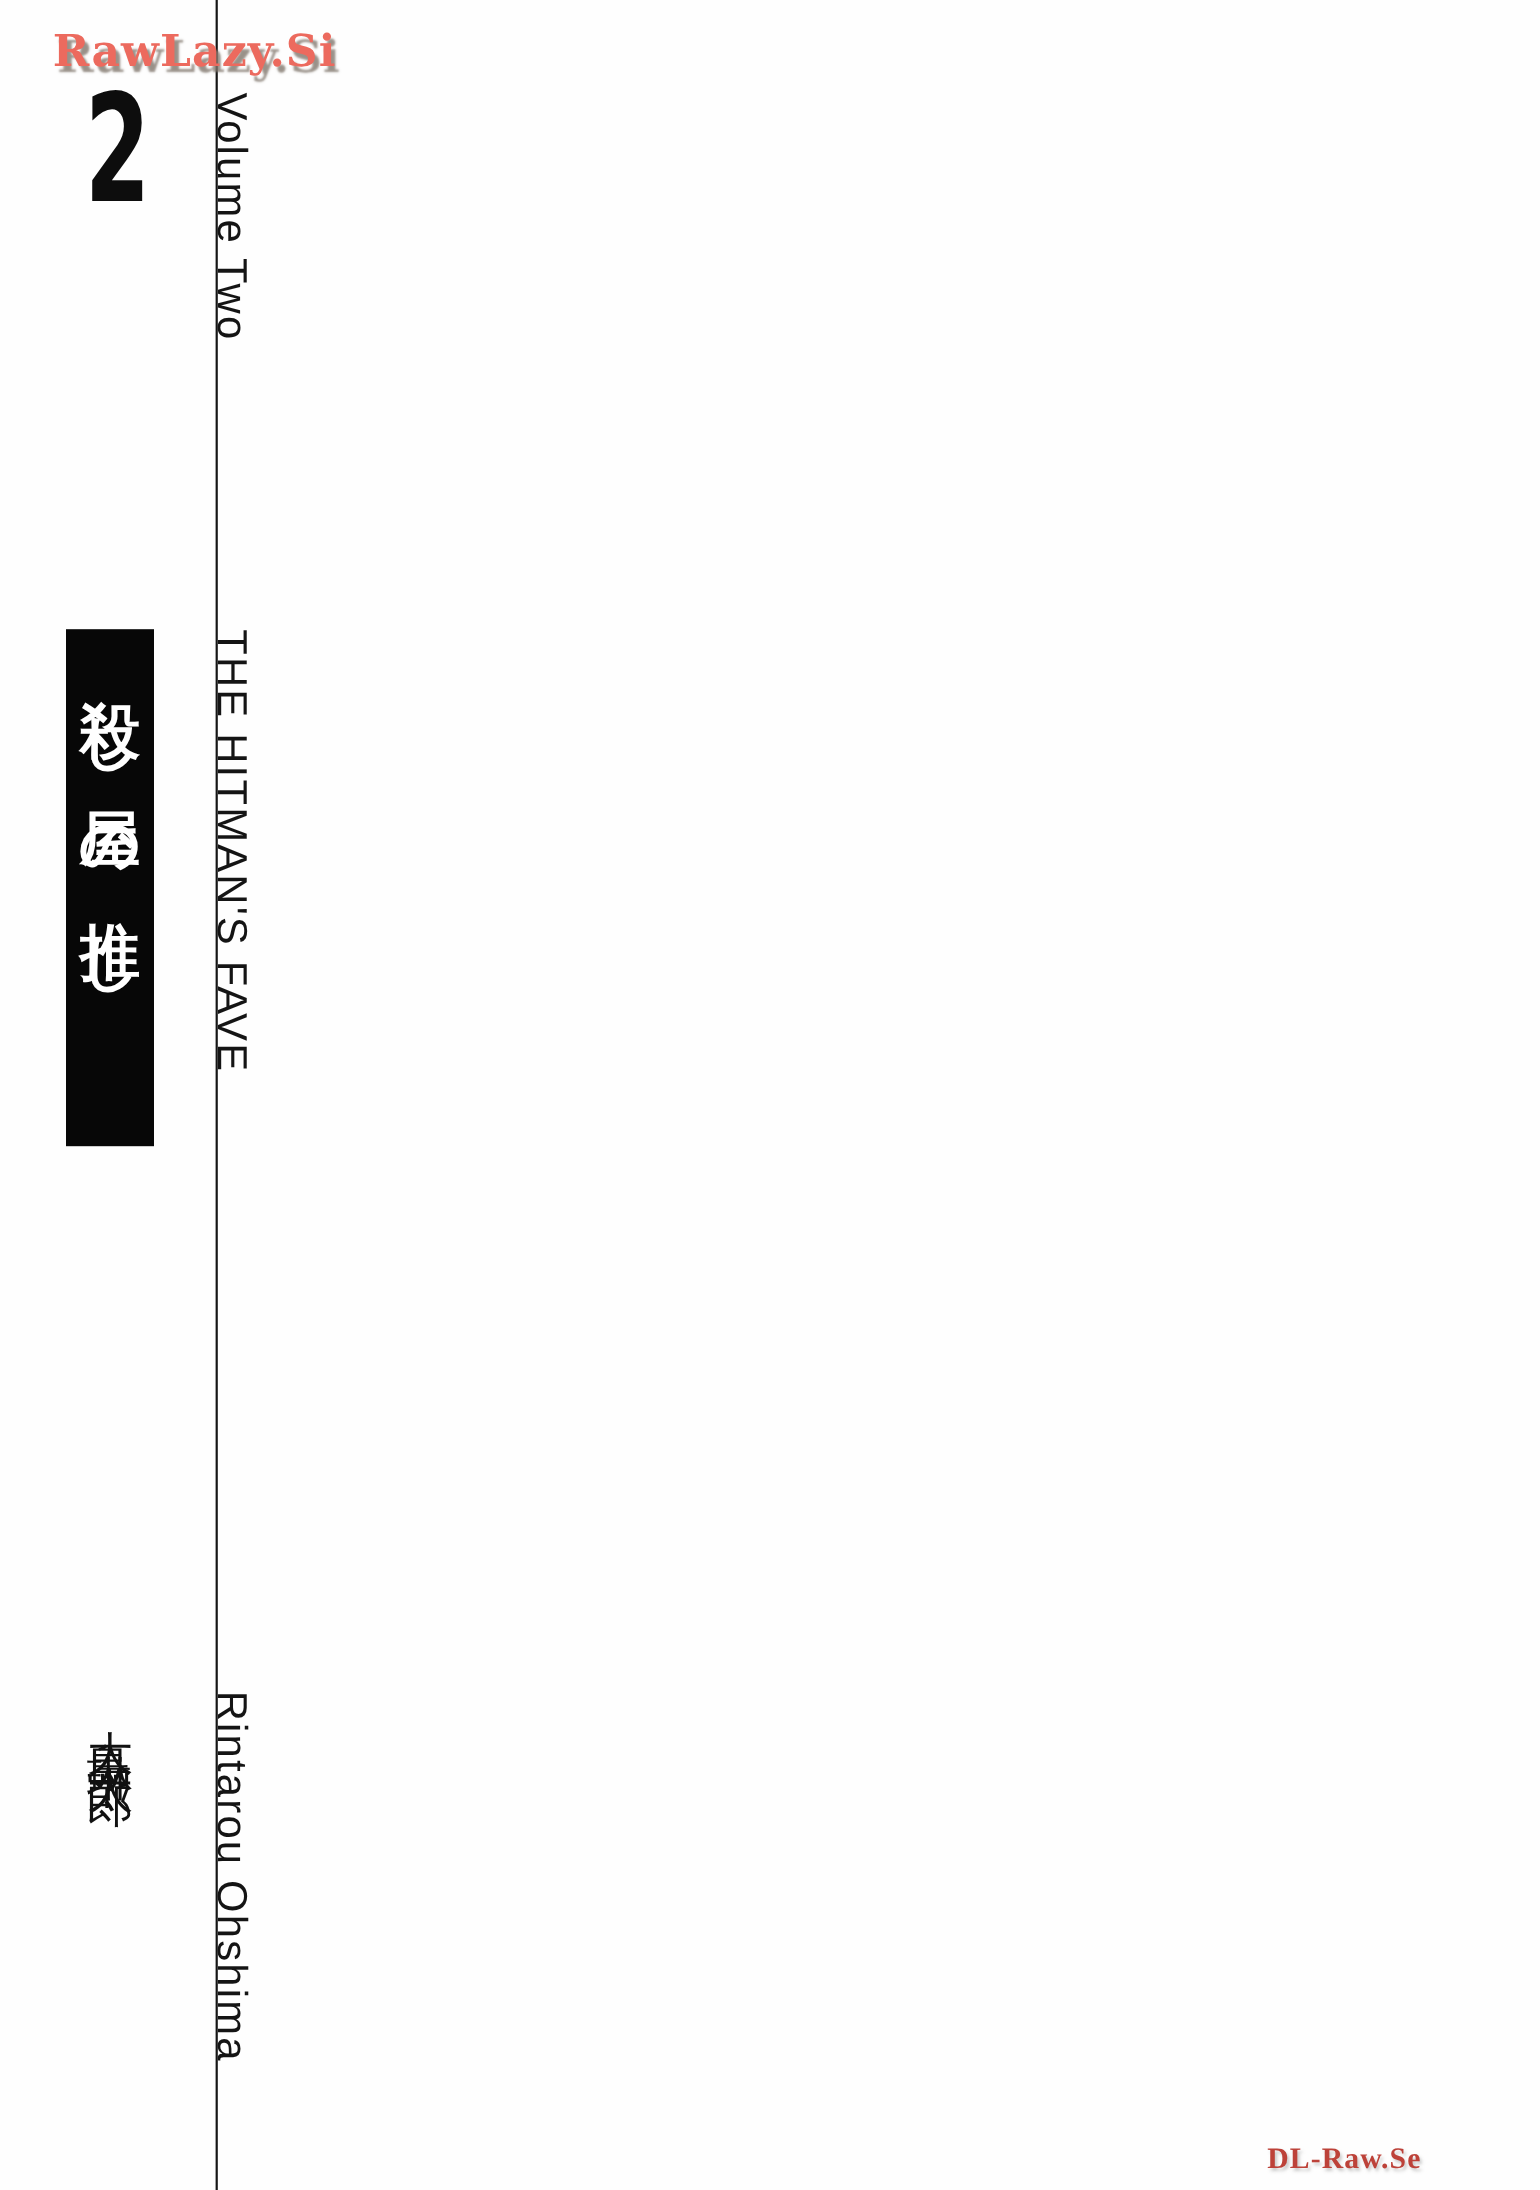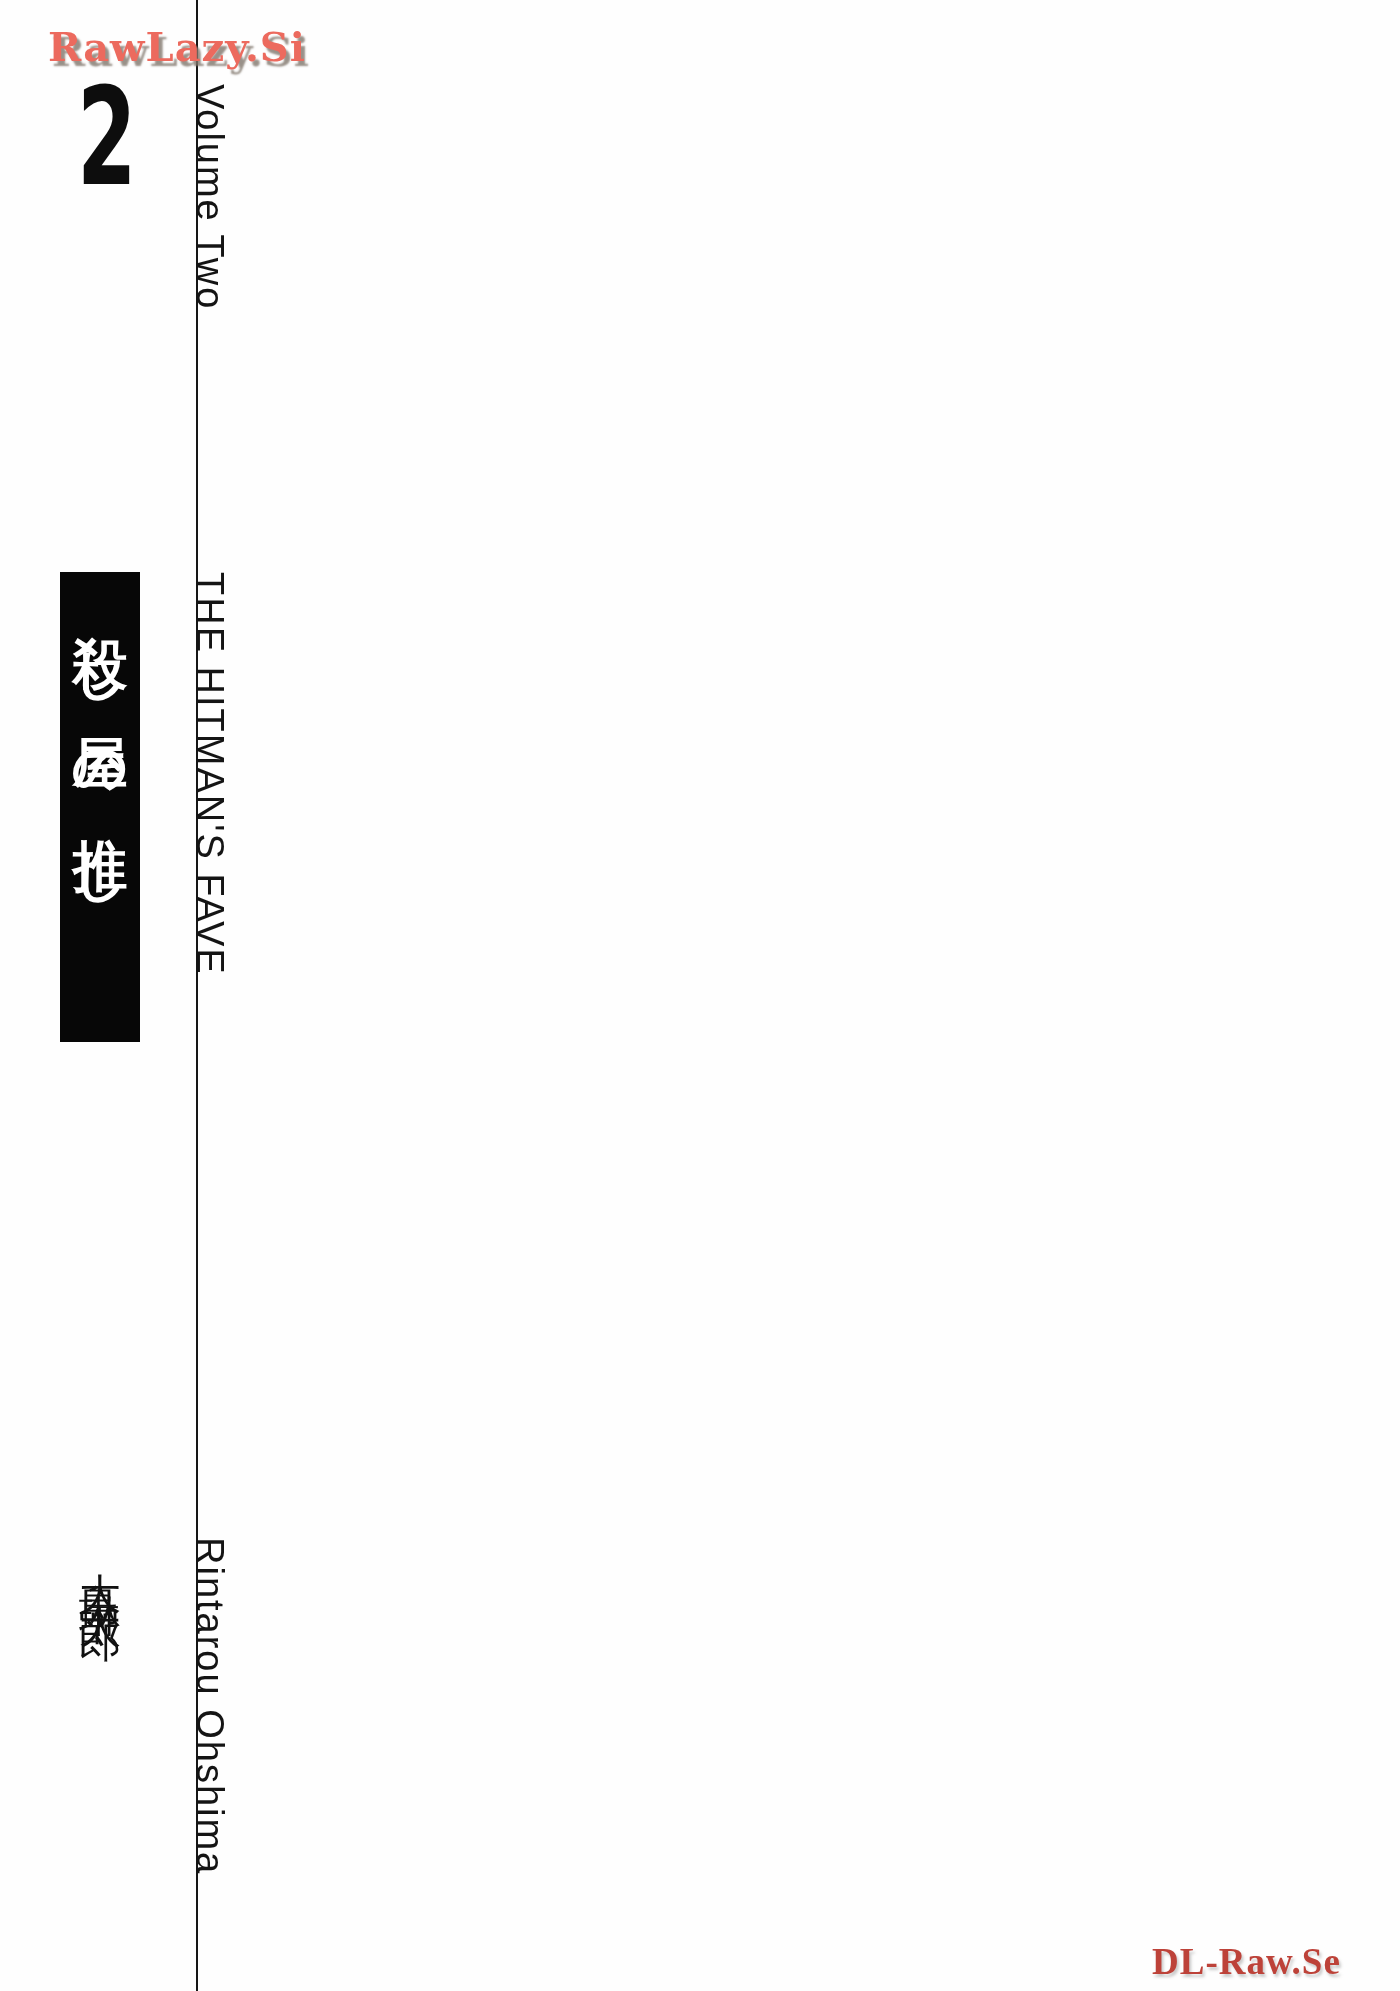--- a/index.html
+++ b/index.html
@@ -113,21 +113,21 @@
     letter-spacing: 11px;
     color: #111111;
   }
   
   .wm-bottomright {
     position: absolute;
     left: 1152px;
     top: 1938px;
     font-family: "Liberation Serif", serif;
     font-weight: bold;
-    font-size: 37px;
+    font-size: 27px;
     line-height: 48px;
     letter-spacing: 1px;
     color: #bd4239;
     text-shadow: 2px 3px 3px rgba(140,140,140,0.45);
   }
 </style>
 </head>
 <body>
 
 <div class="page">

